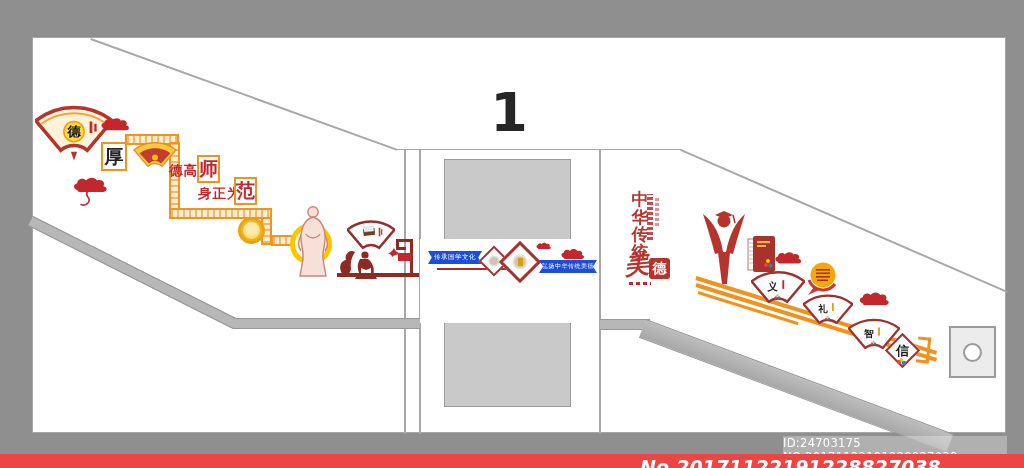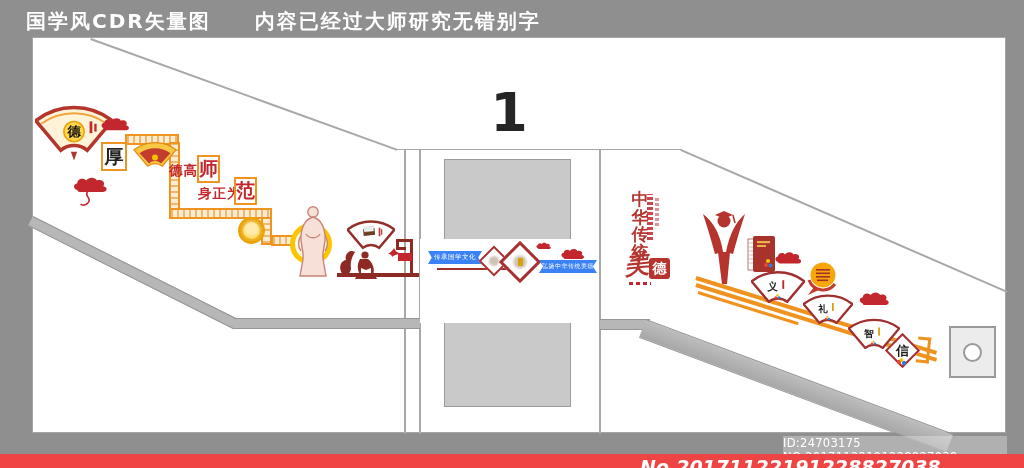--- a/index.html
+++ b/index.html
@@ -22,21 +22,21 @@
   .rib.v{background-image:repeating-linear-gradient(0deg,rgba(231,140,30,.55) 0 2px,transparent 2px 6px);}
   .redtxt{position:absolute;color:#c1272d;font-weight:bold;font-family:"DejaVu Serif","Liberation Serif",serif;}
   .charbox{position:absolute;border:2.5px solid #ef9420;background:#fff;box-sizing:border-box;
            display:flex;align-items:center;justify-content:center;
            font-family:"DejaVu Serif","Liberation Serif",serif;font-weight:bold;}
   .coin{position:absolute;border-radius:50%;border:3px solid #eaa40a;box-sizing:border-box;
         background:radial-gradient(circle at 50% 42%,#ffeab0 0 32%,#ffd84d 62%,#f3ad08);
         box-shadow:inset 0 0 0 2px rgba(217,150,20,.55);}
   .ycircle{position:absolute;border-radius:50%;border:5px solid #fdc500;background:#fffbe9;box-sizing:border-box;}
   .dline{position:absolute;background:#8e2a24;}
-  .banner{position:absolute;background:#3b82f6;color:#fff;display:flex;align-items:center;justify-content:center;
+  .banner{position:absolute;background:#1d4ed8;color:#fff;display:flex;align-items:center;justify-content:center;
           font-size:6.5px;letter-spacing:.5px;clip-path:polygon(0 0,100% 0,93% 50%,100% 100%,0 100%,7% 50%);}
   .diamond{position:absolute;background:#fff;border:2.5px solid #a83030;transform:rotate(45deg);box-sizing:border-box;}
   .diamond .inner{width:100%;height:100%;transform:rotate(-45deg);display:flex;align-items:center;justify-content:center;}
   .blob{width:70%;height:70%;background:radial-gradient(circle,#cfc4b4 0 40%,rgba(207,196,180,0) 75%);}
   .zh-char{position:absolute;left:596px;width:22px;text-align:center;font-weight:bold;font-size:17px;
            color:#b5342e;font-family:"DejaVu Serif","Liberation Serif",serif;line-height:1;}
   .stamp{position:absolute;background:#b5342e;border-radius:3px;color:#fff;display:flex;align-items:center;
          justify-content:center;font-family:"DejaVu Serif","Liberation Serif",serif;font-weight:bold;}
   .rail{position:absolute;background:#f0921e;transform-origin:left center;}
   .socket{position:absolute;background:#ececec;border:2px solid #9a9a9a;box-sizing:border-box;
@@ -50,21 +50,20 @@
            display:flex;align-items:flex-start;justify-content:center;letter-spacing:.3px;}
   .botbar{position:absolute;left:0;top:454px;width:1024px;height:16px;background:#ef4444;overflow:hidden;}
   .botbar span{position:absolute;left:640px;top:2px;color:#fff;font-weight:bold;font-style:italic;font-size:19px;}
   svg text{font-family:"DejaVu Serif","Liberation Serif",serif;font-weight:bold;}
 </style>
 </head>
 <body>
 
 <div class="stage">
 
-  <div class="title">国学风CDR矢量图　　内容已经过大师研究无错别字</div>
 
   <div class="wall">
 
     <div class="gline diag" style="left:58px;top:0;width:326px;height:1.5px;transform:rotate(19.9deg);"></div>
     <div class="gline" style="left:364px;top:110.5px;width:285px;height:1.5px;"></div>
     <div class="gline diag" style="left:648px;top:111px;width:356px;height:1.5px;transform:rotate(23.5deg);"></div>
     <div class="gline" style="left:371px;top:111px;width:1.5px;height:285px;"></div>
     <div class="gline" style="left:386px;top:111px;width:1.5px;height:285px;"></div>
     <div class="gline" style="left:566px;top:111px;width:1.5px;height:285px;"></div>
 

